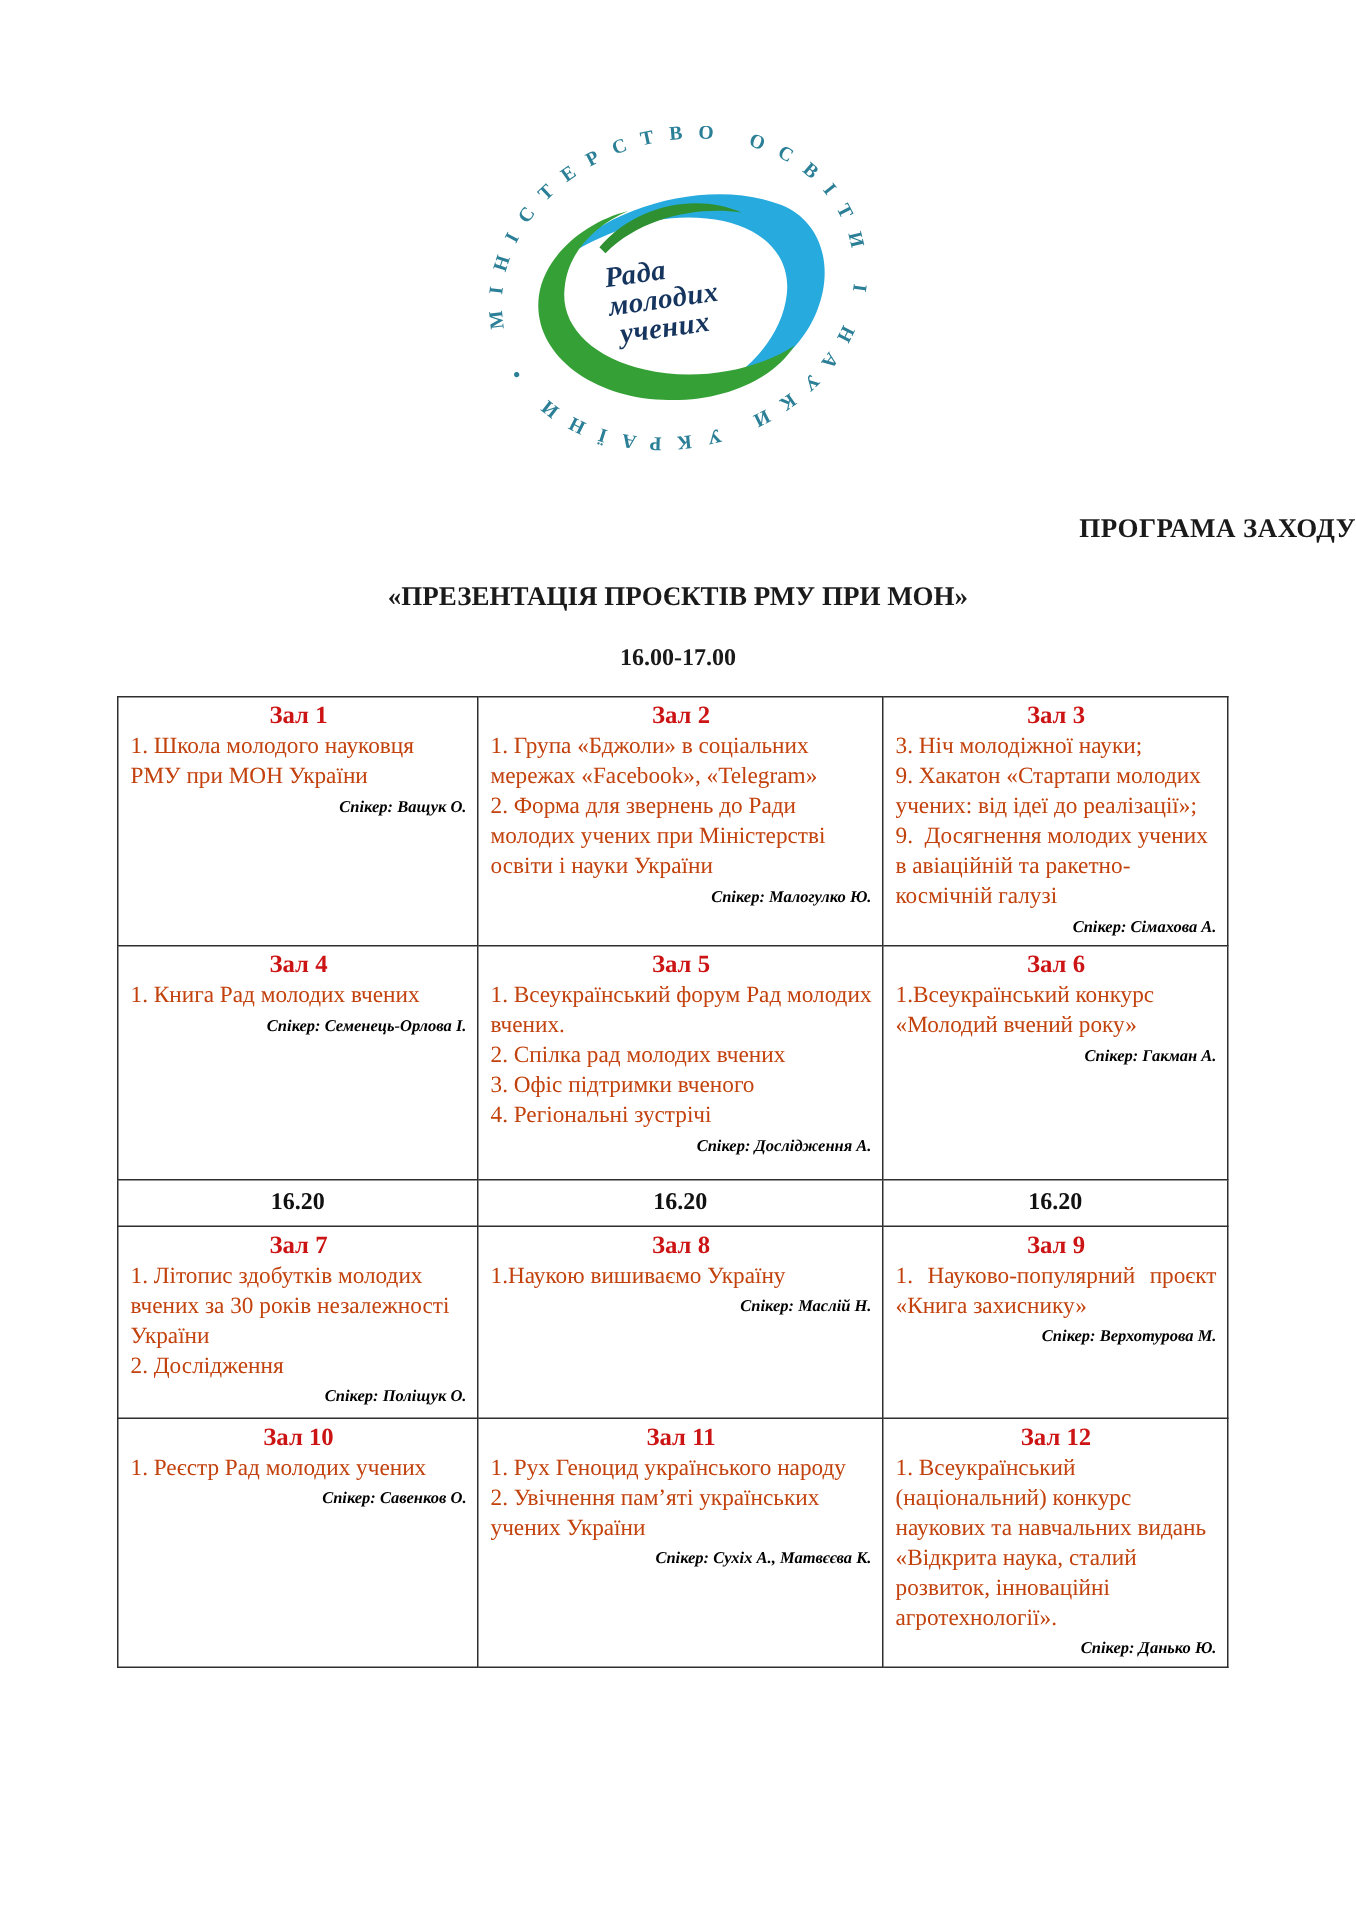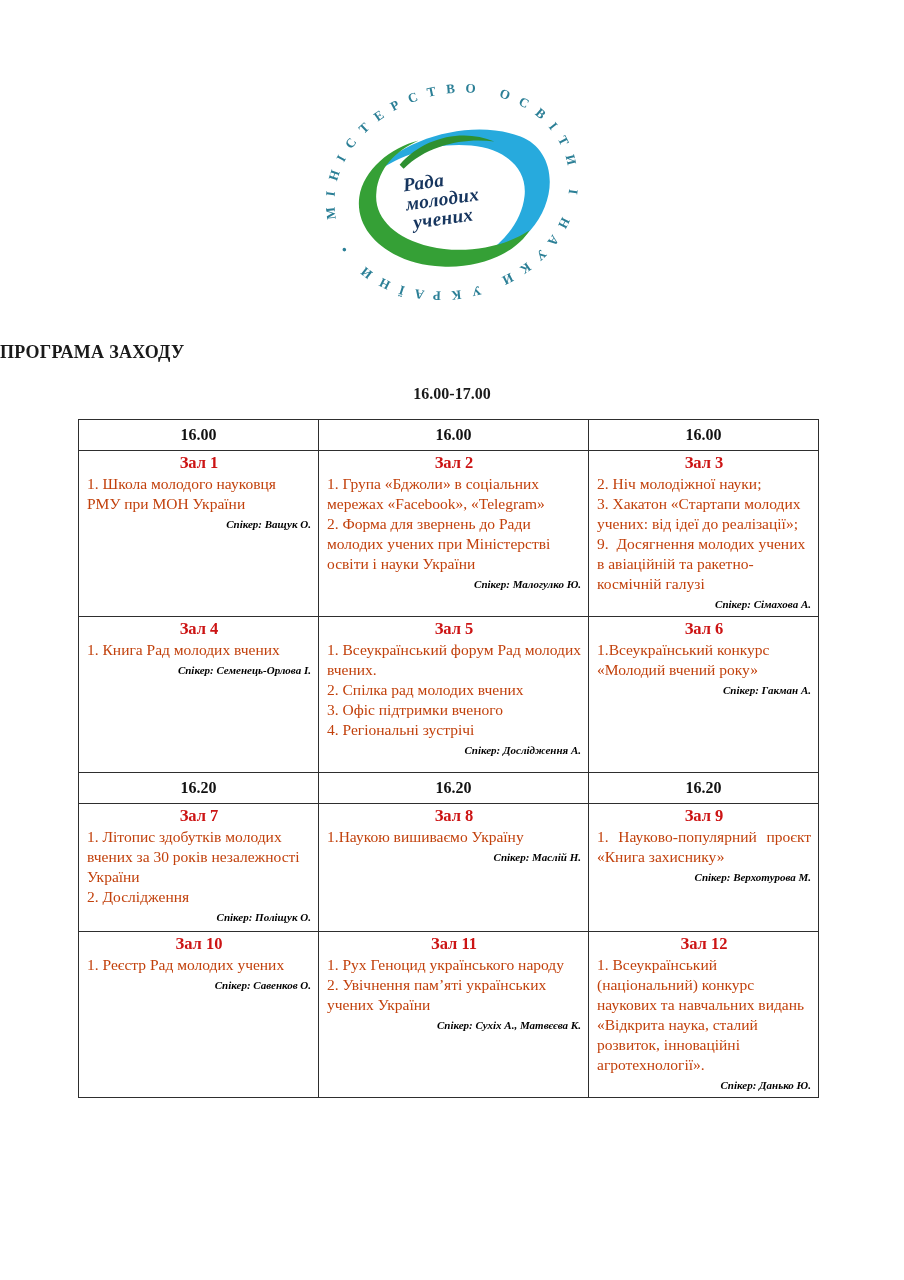--- a/index.html
+++ b/index.html
@@ -11,21 +11,21 @@
   .logo svg{display:block;width:100%;height:100%;}
   .ring-text{
     font-family:"Liberation Serif",serif;font-weight:bold;font-size:13px;
     letter-spacing:4px;
   }
   .center-text text{
     font-family:"Liberation Serif",serif;font-style:italic;font-weight:bold;
     font-size:19px;letter-spacing:.4px;
   }
   .doc-title{
-    text-align:left;margin-top:36px;font-size:18px;font-weight:bold;
+    text-align:right;margin-top:36px;font-size:18px;font-weight:bold;
     letter-spacing:.3px;color:#1a1a1a;
   }
   .doc-subtitle{
     text-align:center;margin-top:24px;font-size:18px;font-weight:bold;color:#1a1a1a;
   }
   .doc-time{
     text-align:center;margin-top:22px;font-size:16px;font-weight:bold;color:#1a1a1a;
   }
   table.program{
     border-collapse:collapse;table-layout:fixed;
@@ -78,51 +78,47 @@
       <g class="center-text" transform="rotate(-8 130 115)">
         <text x="84" y="100" fill="#16355e">Рада</text>
         <text x="84" y="119" fill="#16355e">молодих</text>
         <text x="89" y="138" fill="#16355e">учених</text>
       </g>
     </svg>
   </div>
 
   <div class="doc-title">ПРОГРАМА ЗАХОДУ</div>
 
+  <div class="doc-subtitle">«ПРЕЗЕНТАЦІЯ ПРОЄКТІВ РМУ ПРИ МОН»</div>
 
   <div class="doc-time">16.00-17.00</div>
 
   <table class="program">
     <colgroup>
       <col style="width:240px">
       <col style="width:270px">
       <col style="width:230px">
     </colgroup>
     <tbody id="table-body">
-        <tr class="row-time">
-          <td>16.00</td>
-          <td>16.00</td>
-          <td>16.00</td>
-        </tr>
         <tr class="row-halls row-halls-0">
           <td class="hall-cell">
             <div class="hall-title">Зал 1</div>
             <div class="hall-item">1. Школа молодого науковця РМУ при МОН України</div>
             <div class="hall-speaker">Спікер: Ващук О.</div>
           </td>
           <td class="hall-cell">
             <div class="hall-title">Зал 2</div>
             <div class="hall-item">1. Група «Бджоли» в соціальних мережах «Facebook», «Telegram»</div>
             <div class="hall-item">2. Форма для звернень до Ради молодих учених при Міністерстві освіти і науки України</div>
             <div class="hall-speaker">Спікер: Малогулко Ю.</div>
           </td>
           <td class="hall-cell">
             <div class="hall-title">Зал 3</div>
-            <div class="hall-item">2. Ніч молодіжної науки;</div>
-            <div class="hall-item">3. Хакатон «Стартапи молодих учених: від ідеї до реалізації»;</div>
+            <div class="hall-item">3. Ніч молодіжної науки;</div>
+            <div class="hall-item">9. Хакатон «Стартапи молодих учених: від ідеї до реалізації»;</div>
             <div class="hall-item">9.  Досягнення молодих учених в авіаційній та ракетно-космічній галузі</div>
             <div class="hall-speaker">Спікер: Сімахова А.</div>
           </td>
         </tr>
         <tr class="row-halls row-halls-1">
           <td class="hall-cell">
             <div class="hall-title">Зал 4</div>
             <div class="hall-item">1. Книга Рад молодих вчених</div>
             <div class="hall-speaker">Спікер: Семенець-Орлова І.</div>
           </td>

